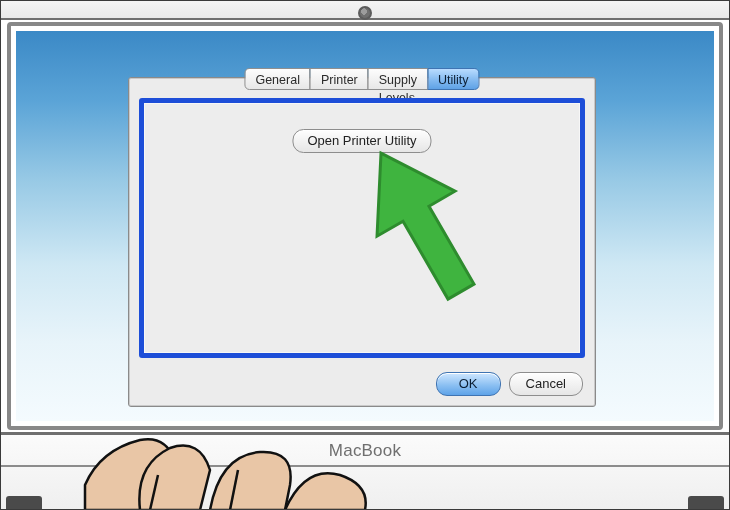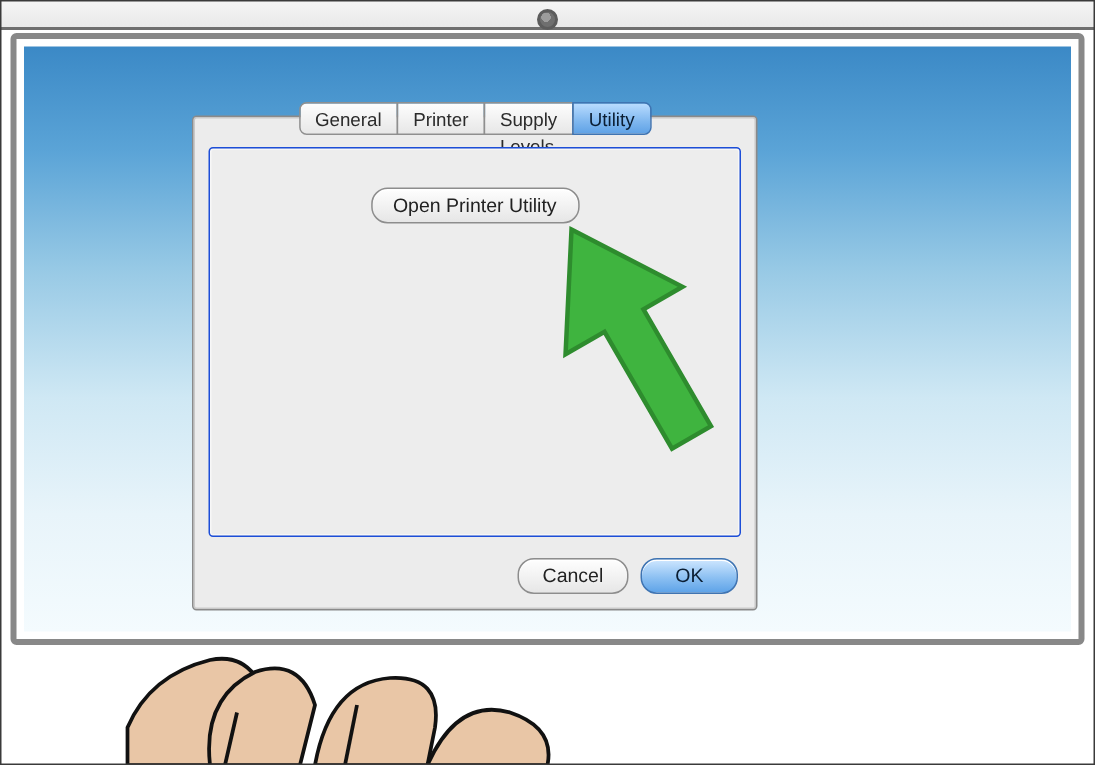--- a/index.html
+++ b/index.html
@@ -24,21 +24,21 @@
     position: absolute; left: 7px; top: 22px; width: 716px; height: 408px;
     border: 4px solid #888; border-radius: 4px; background: #fff;
   }
   .desktop {
     position: absolute; left: 5px; top: 5px; right: 5px; bottom: 5px;
     background: linear-gradient(180deg, #3b89c6 0%, #5ba4d7 18%, #97c9e5 38%, #cfe8f4 60%, #e8f4fa 80%, #f4fbfe 100%);
   }
 
   
   .dialog {
-    position: absolute; left: 112px; top: 46px; width: 377px; height: 330px;
+    position: absolute; left: 112px; top: 46px; width: 468px; height: 330px;
     background: #ececec; border: 1px solid #8a8a8a; border-radius: 3px;
     box-shadow: 0 0 0 1px #c9c9c9 inset;
   }
 
   
   .tabs {
     position: absolute; left: 50%; top: -10px; transform: translateX(-50%);
     display: flex; height: 22px;
   }
   .tab {
@@ -49,21 +49,21 @@
   .tab:first-child { border-top-left-radius: 5px; border-bottom-left-radius: 5px; margin-left: 0; }
   .tab:last-child  { border-top-right-radius: 5px; border-bottom-right-radius: 5px; text-align: center; }
   .tab.active {
     background: linear-gradient(#b9dcff, #7fb7ef 60%, #5fa2e6);
     border-color: #3f74b2; color: #0b1e33;
   }
 
   
   .panel {
     position: absolute; left: 10px; top: 20px; right: 10px; bottom: 48px;
-    background: #ededed; border: 1px solid #1d4ed8; border-radius: 3px;
+    background: #ededed; border: 5px solid #1d4ed8; border-radius: 3px;
     box-shadow: inset 0 0 0 1px #f7f7f7;
   }
 
   .open-btn {
     position: absolute; left: 50%; top: 26px; transform: translateX(-50%);
     font-size: 13px; color: #222;
     background: linear-gradient(#fefefe, #e6e6e6);
     border: 1px solid #8d8d8d; border-radius: 11px;
     padding: 3px 14px 4px; line-height: 15px;
     box-shadow: 0 1px 0 #fff inset;
@@ -133,34 +133,40 @@
           <div class="tab">Printer</div>
           <div class="tab">Supply Levels</div>
           <div class="tab active">Utility</div>
         </div>
 
         <div class="panel">
           <button class="open-btn">Open Printer Utility</button>
         </div>
 
         <div class="footer-btns">
+          <button class="btn primary">OK</button>
           <button class="btn">Cancel</button>
-          <button class="btn primary">OK</button>
         </div>
       </div>
 
       <svg class="arrow" viewBox="0 0 130 180">
         <g transform="rotate(-30 65 90)">
           <polygon points="65,0 110,70 80,70 80,160 50,160 50,70 20,70" fill="#3fb43f" stroke="#2e8c2e" stroke-width="3"></polygon>
         </g>
       </svg>
 
     </div>
   </div>
 
+  <div class="deck">
+    <div class="brand">MacBook</div>
+    <div class="deck-line"></div>
+    <div class="foot left"></div>
+    <div class="foot right"></div>
+  </div>
 
   <svg class="hands" viewBox="0 0 310 80">
     <g fill="#e9c6a6" stroke="#111" stroke-width="2.5" stroke-linejoin="round">
       <path d="M5,80 L5,55 Q20,20 60,10 Q85,5 95,30 L85,80 Z"></path>
       <path d="M60,80 Q55,35 90,18 Q120,8 130,40 L120,80 Z"></path>
       <path d="M130,80 Q140,25 180,22 Q215,20 210,55 L205,80 Z"></path>
       <path d="M205,80 Q225,35 260,45 Q290,55 285,80 Z"></path>
       <line x1="70" y1="80" x2="78" y2="45"></line>
       <line x1="150" y1="80" x2="158" y2="40"></line>
     </g>

